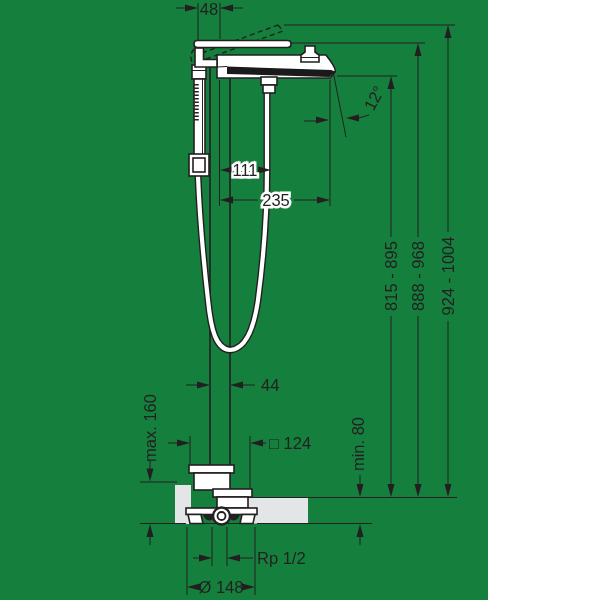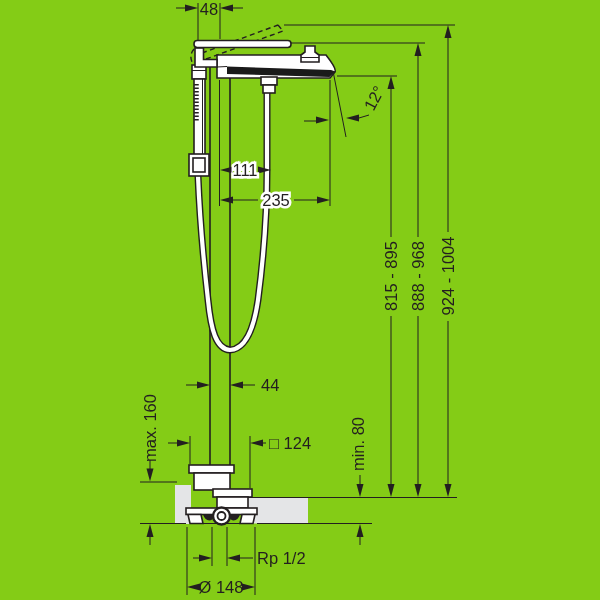--- a/index.html
+++ b/index.html
@@ -1,16 +1,16 @@
 <!DOCTYPE html>
 <html><head>
 <meta charset="utf-8">
 <style>
   html,body{margin:0;padding:0;background:#ffffff;}
-  #stage{width:600px;height:600px;position:relative;background:#84cc16;overflow:hidden;}
+  #stage{width:488px;height:600px;position:relative;background:#15803d;overflow:hidden;}
   svg{display:block;}
   .dimtext{font-family:"Liberation Sans","DejaVu Sans",sans-serif;font-size:16.5px;fill:#231f20;}
   .halo{stroke:#ffffff;stroke-width:5px;paint-order:stroke;}
   .thin{stroke:#231f20;stroke-width:1;fill:none;}
   .fix{stroke:#231f20;stroke-width:1.6;fill:#ffffff;}
   .fixnf{stroke:#231f20;stroke-width:1.6;fill:none;}
   .arr{fill:#231f20;stroke:none;}
   .dash{stroke:#231f20;stroke-width:1.4;fill:none;stroke-dasharray:5 3.5;}
 </style>
 </head>

